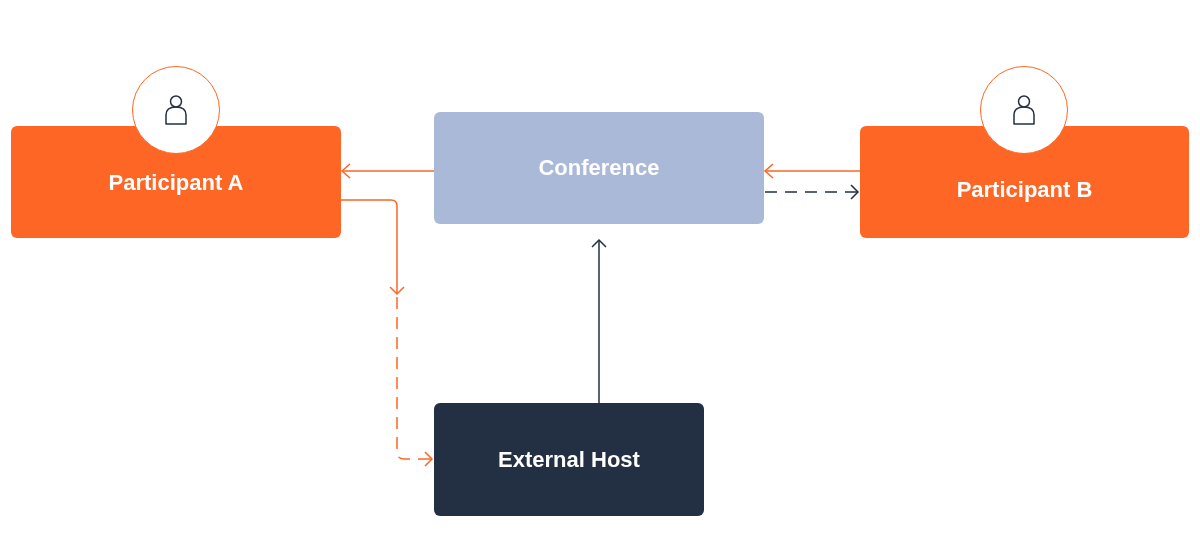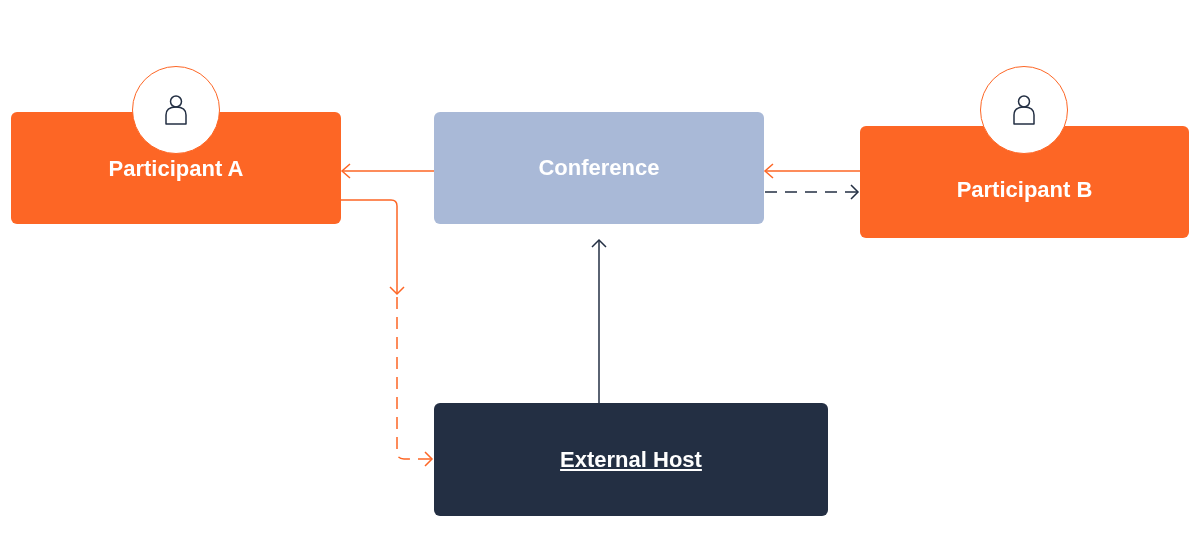--- a/index.html
+++ b/index.html
@@ -1,21 +1,21 @@
 <!DOCTYPE html>
 <html><head>
 <meta charset="utf-8">
 <style>
   html, body { margin: 0; padding: 0; background: #ffffff; }
   body { width: 1200px; height: 550px; position: relative; overflow: hidden; font-family: "Liberation Sans", sans-serif; }
   .node { position: absolute; border-radius: 6px; display: flex; align-items: center; justify-content: center; font-weight: bold; font-size: 22px; color: #ffffff; }
-  #pa { left: 11px; top: 112px; width: 330px; height: 112px; background: #fd6625; }
+  #pa { left: 11px; top: 126px; width: 330px; height: 112px; background: #fd6625; }
   #pb { left: 860px; top: 126px; width: 329px; height: 112px; background: #fd6625; }
   #conf { left: 434px; top: 112px; width: 330px; height: 112px; background: #a9b9d7; }
-  #host { left: 434px; top: 403px; width: 394px; height: 113px; background: #232f43; text-decoration: underline; }
+  #host { left: 434px; top: 403px; width: 270px; height: 113px; background: #232f43; }
   .avatar { position: absolute; width: 88px; height: 88px; border-radius: 50%; background: #ffffff; border: 1.5px solid #fd6625; box-sizing: border-box; display: flex; align-items: center; justify-content: center; }
   #av-a { left: 132px; top: 66px; }
   #av-b { left: 980px; top: 66px; }
   svg.edges { position: absolute; left: 0; top: 0; }
 </style>
 </head>
 <body>
 
 <svg class="edges" width="1200" height="550">
 

